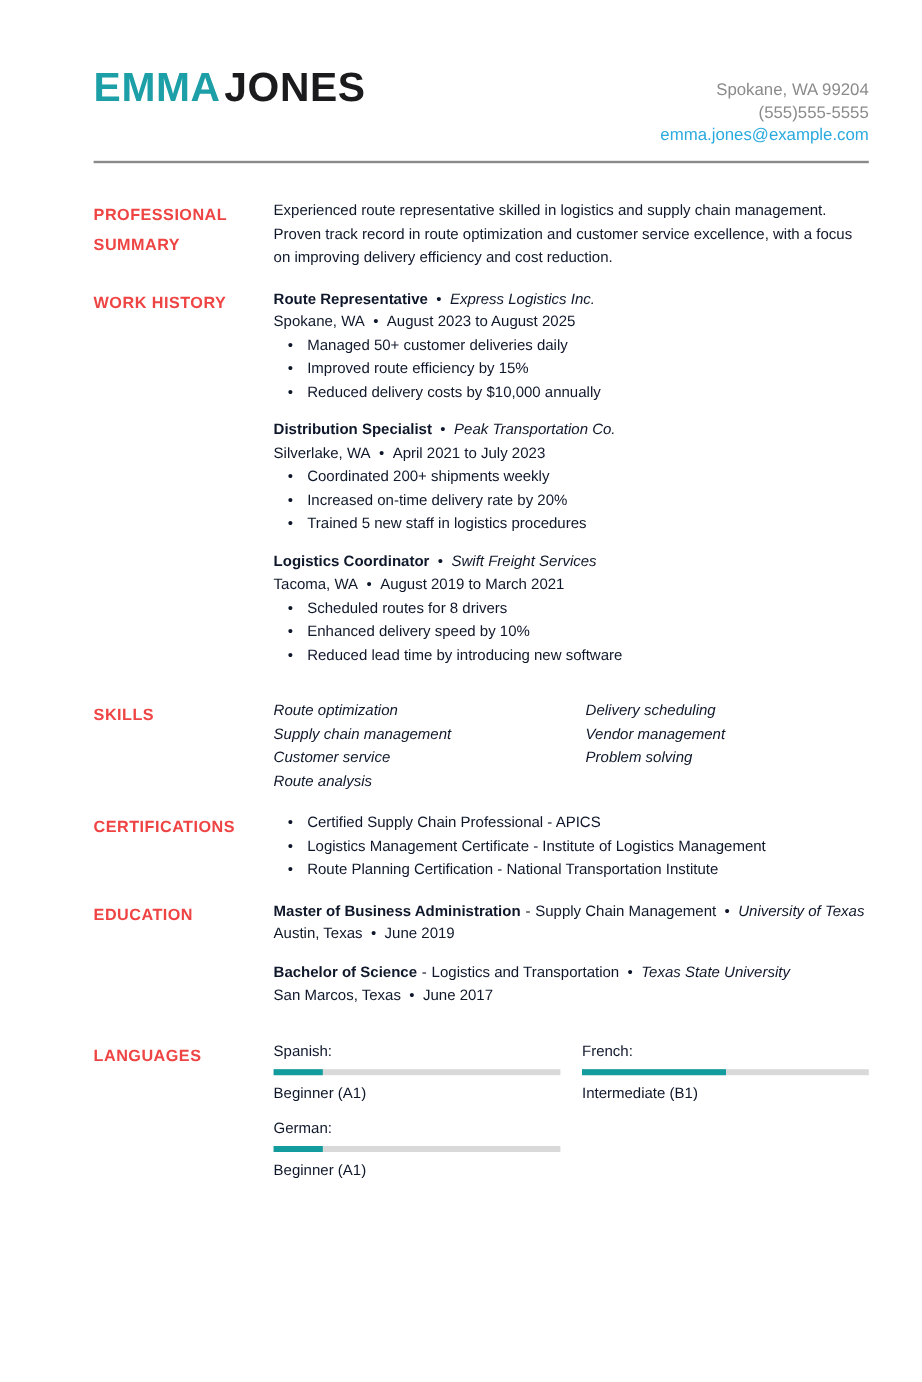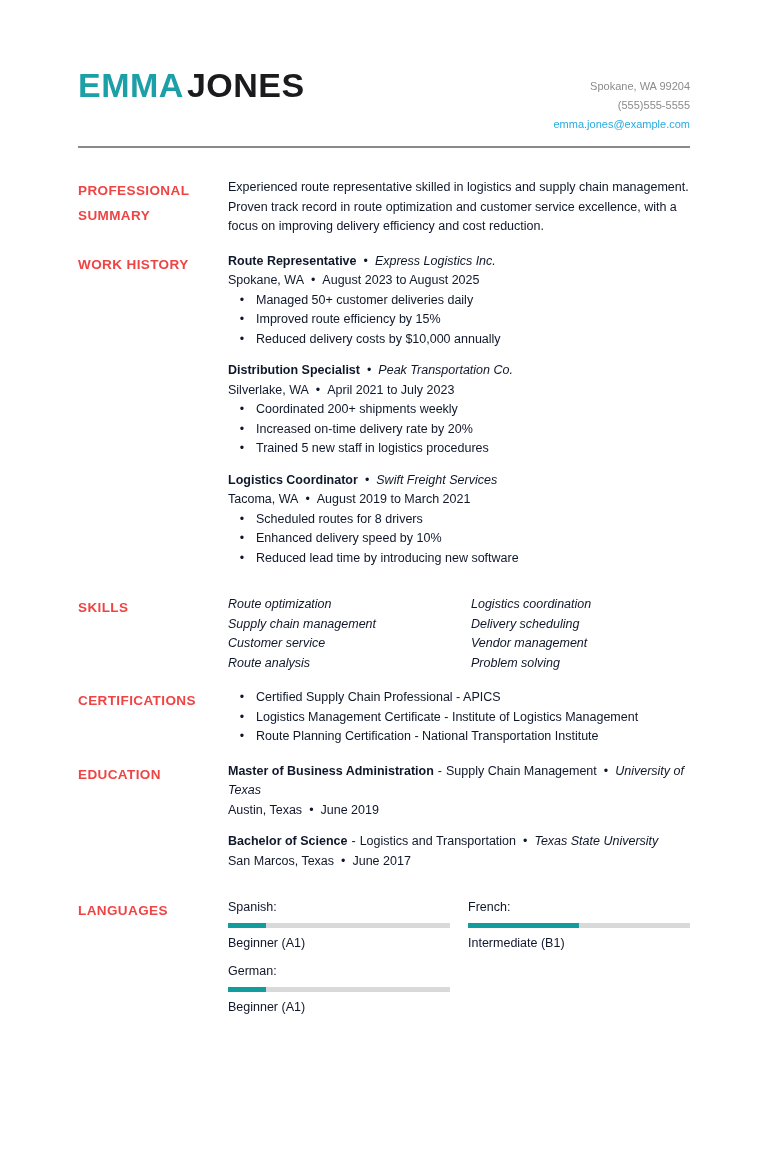--- a/index.html
+++ b/index.html
@@ -1,28 +1,28 @@
 <!DOCTYPE html>
 <html><head>
 <meta charset="utf-8">
 <style>
   html,body { margin:0; padding:0; }
   body {
     width:768px; height:1152px; background:#ffffff;
     font-family:"Liberation Sans", sans-serif; color:#202020;
     overflow:hidden;
   }
-  .page { padding:52px 78px 0 78px; box-sizing:border-box;margin-top:12px; }
+  .page { padding:52px 44px 0 78px; box-sizing:border-box; }
 
   
   .header { display:flex; justify-content:space-between; align-items:flex-start; }
   .name { margin:0; font-size:34px; font-weight:600; letter-spacing:0.5px; line-height:42px; white-space:nowrap; }
   .name-first { color:#1d9fa7; }
   .name-last { color:#1b1b1d; margin-left:3px; }
-  .contact { text-align:right; font-size:11px; line-height:19px; color:#8b8b8b; margin-top:13px; }
+  .contact { text-align:right; font-size:14px; line-height:19px; color:#8b8b8b; margin-top:13px; }
   .contact .email { color:#2aaade; text-decoration:none; display:block; cursor:pointer; }
   .rule { border:none; border-top:2px solid #8a8a8a; margin:12px 0 0 0; }
 
   
   .sections { margin-top:30px; }
   .section { display:grid; grid-template-columns:150px 1fr; margin-bottom:15px; }
   .sec-label { color:#ef4444; font-weight:bold; font-size:13.5px; line-height:25px; letter-spacing:0.4px; padding-top:0; }
   .sec-content { font-size:12.5px; line-height:19.5px; color:#0f172a; }
 
   .bold { font-weight:bold; }
@@ -148,21 +148,20 @@
     <div class="section">
       <div class="sec-label">SKILLS</div>
       <div class="sec-content skills-grid">
         <div class="skill-col">
             <div class="skill">Route optimization</div>
             <div class="skill">Supply chain management</div>
             <div class="skill">Customer service</div>
             <div class="skill">Route analysis</div>
           </div>
         <div class="skill-col">
-            <div class="skill">Logistics coordination</div>
             <div class="skill">Delivery scheduling</div>
             <div class="skill">Vendor management</div>
             <div class="skill">Problem solving</div>
           </div>
       </div>
     </div>
 
     <div class="section">
       <div class="sec-label">CERTIFICATIONS</div>
       <div class="sec-content">

